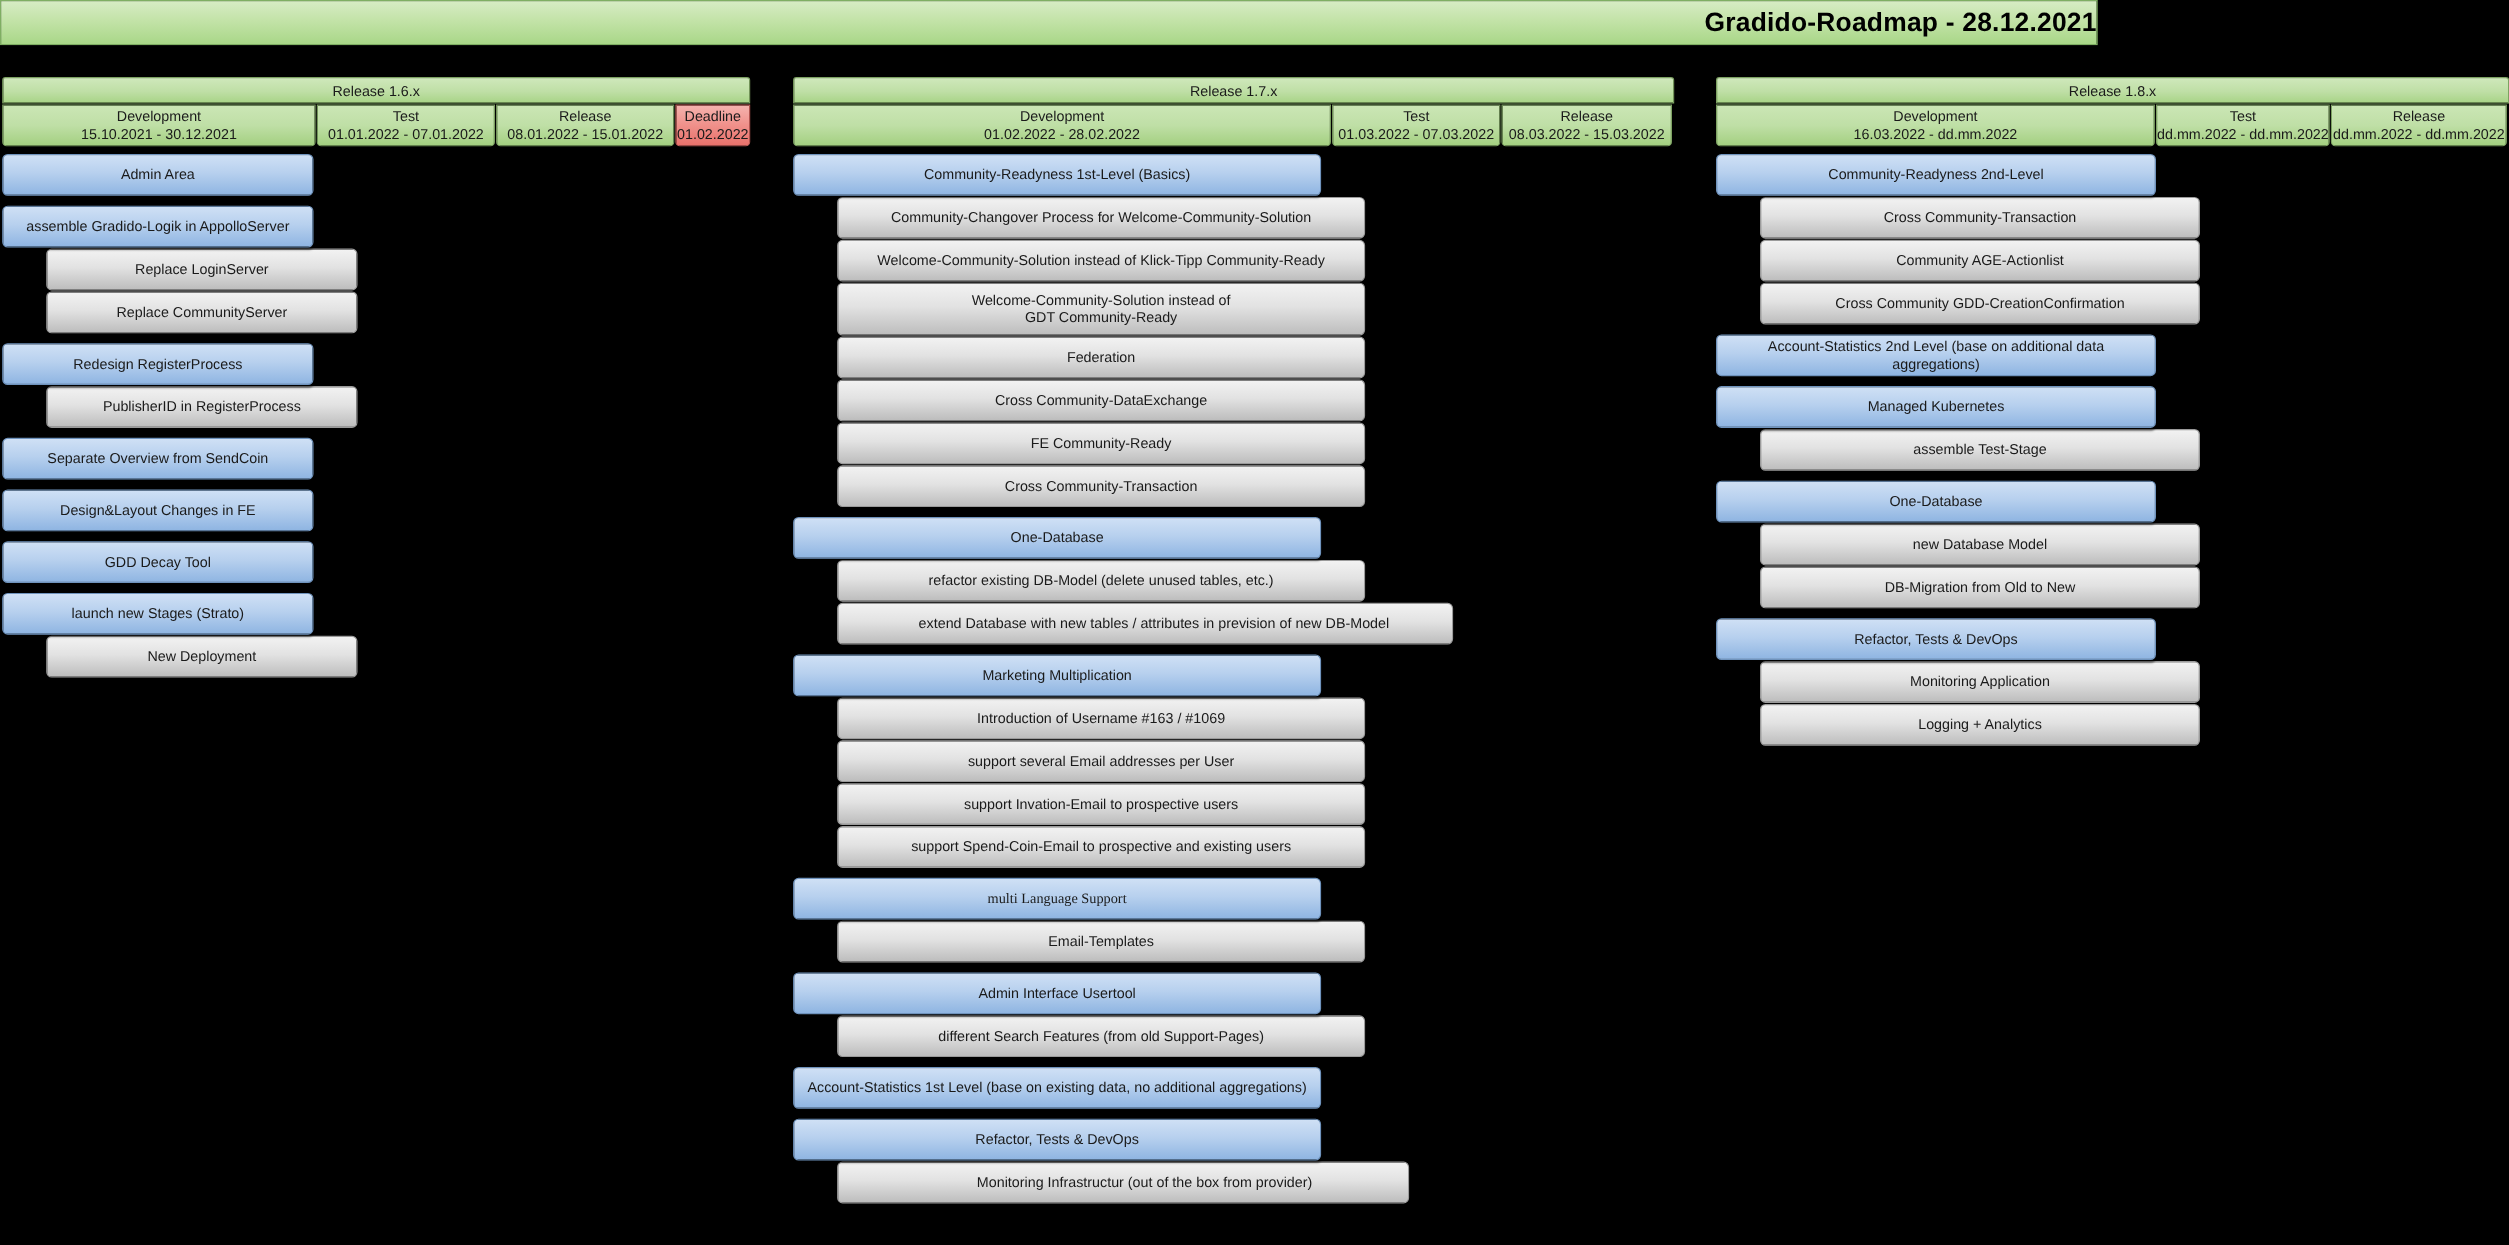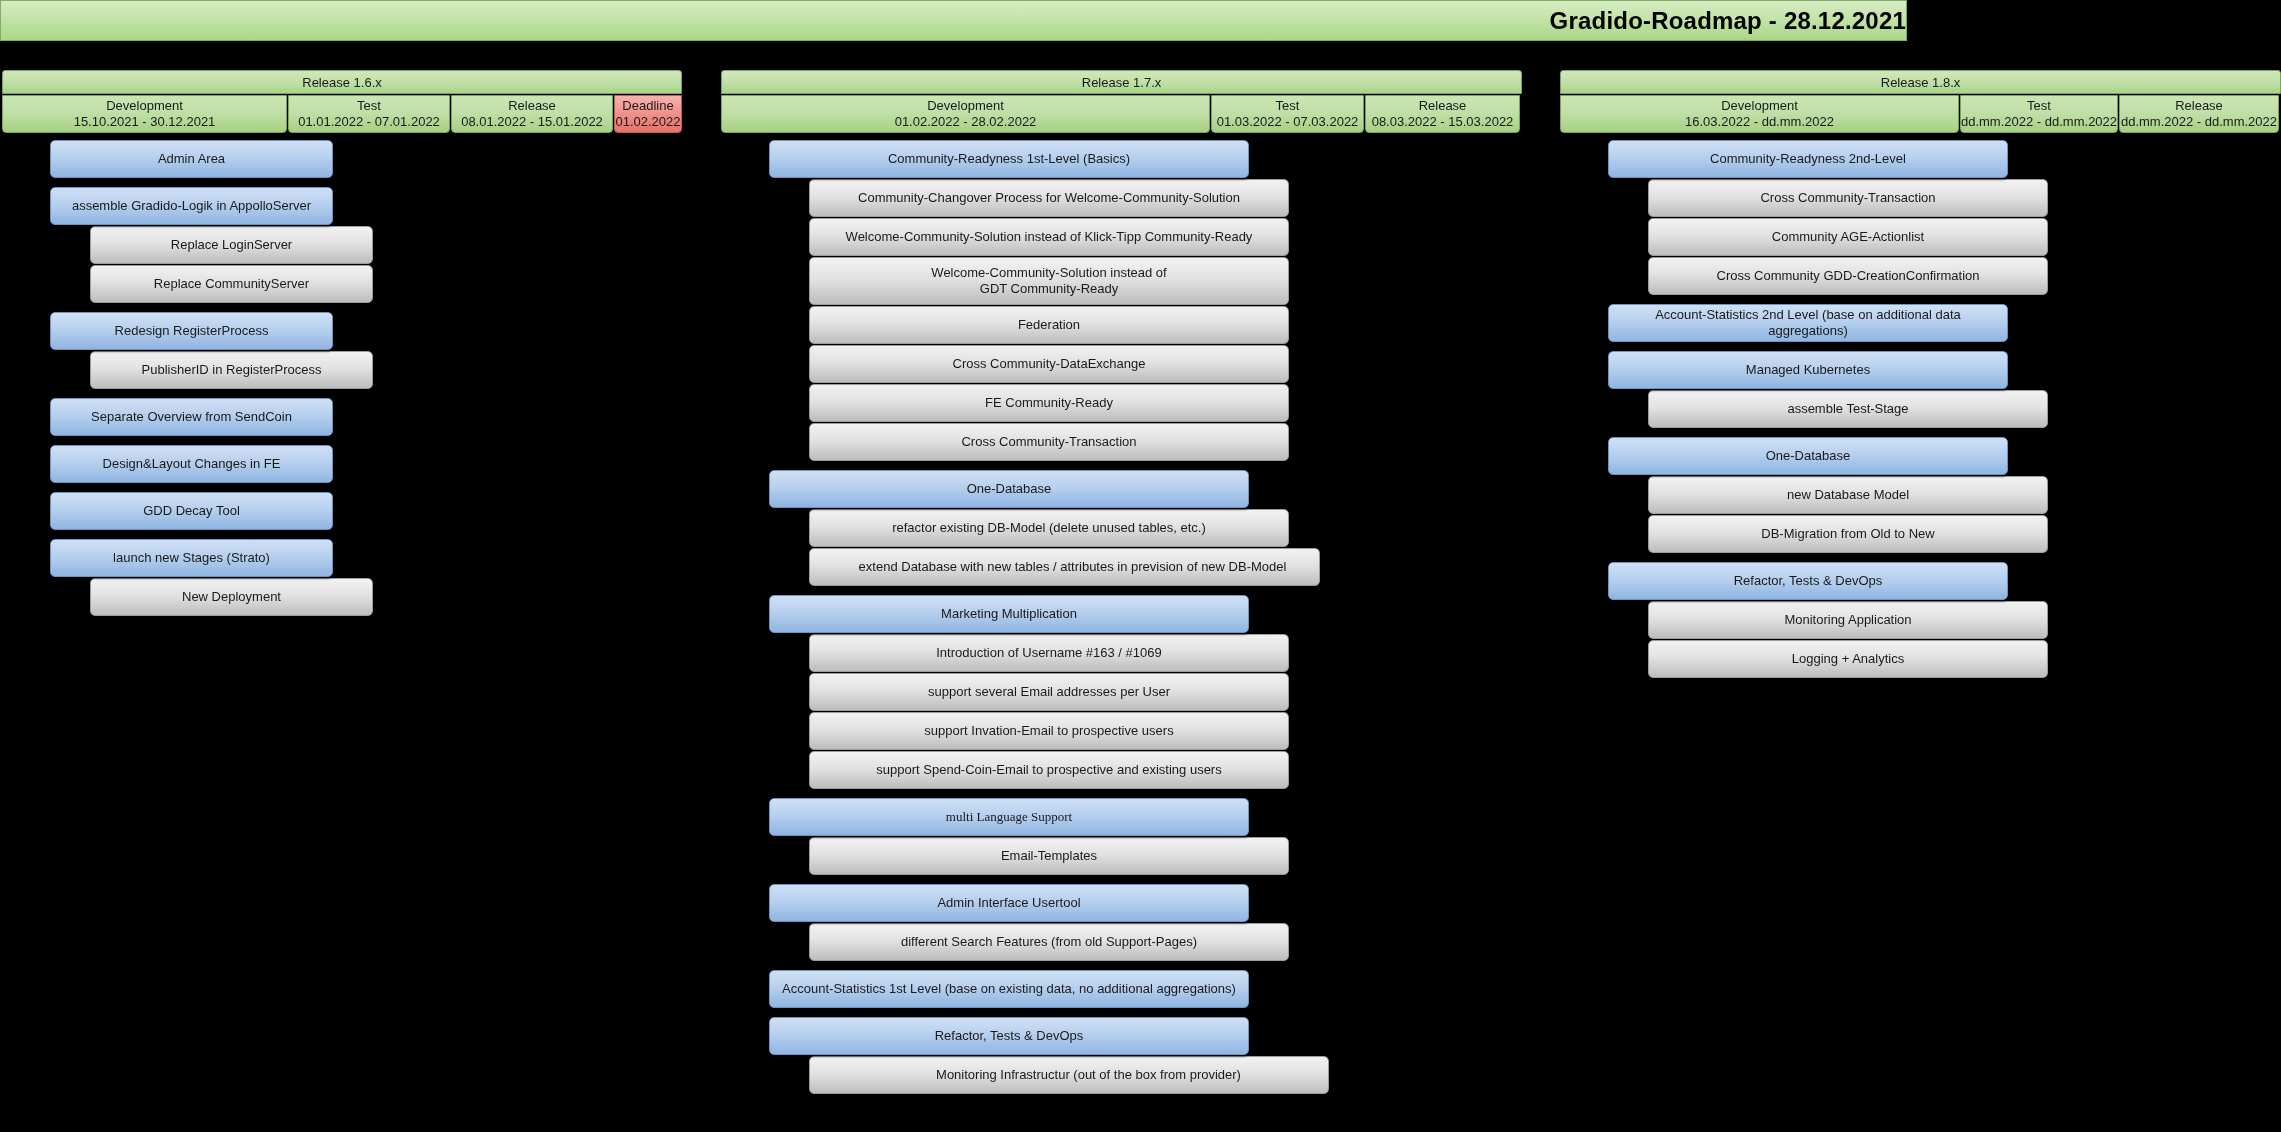--- a/index.html
+++ b/index.html
@@ -101,21 +101,21 @@
     z-index: 2;
   }
   .task.sub {
     min-height: 38px;
     background: linear-gradient(to bottom, #f2f2f2 0%, #e2e2e2 45%, #bdbdbd 100%);
     border: 1px solid #9b9b9b;
     box-shadow: 0 2px 2px rgba(0,0,0,0.4);
     position: relative;
     z-index: 1;
   }
-  .group { margin-bottom: 9px; margin-left: 48px; }
+  .group { margin-bottom: 9px; }
   .group .sub-wrap { margin-left: 40px; }
   .group .sub { margin-top: 1px; }
   .task.tall { min-height: 48px; }
 </style>
 </head>
 <body>
 
 <div class="title-bar">
   <div class="title-text">Gradido-Roadmap - 28.12.2021</div>
 </div>
@@ -206,21 +206,21 @@
             <div class="task sub" style="width: 480px;">Federation</div>
             <div class="task sub" style="width: 480px;">Cross Community-DataExchange</div>
             <div class="task sub" style="width: 480px;">FE Community-Ready</div>
             <div class="task sub" style="width: 480px;">Cross Community-Transaction</div>
           </div>
         </div>
         <div class="group">
           <div class="task epic" style="width: 480px;">One-Database</div>
           <div class="sub-wrap">
             <div class="task sub" style="width: 480px;">refactor existing DB-Model (delete unused tables, etc.)</div>
-            <div class="task sub" style="width: 511px; padding-left: 24px;">extend Database with new tables / attributes in prevision of new DB-Model</div>
+            <div class="task sub" style="width: 560px; padding-left: 24px;">extend Database with new tables / attributes in prevision of new DB-Model</div>
           </div>
         </div>
         <div class="group">
           <div class="task epic" style="width: 480px;">Marketing Multiplication</div>
           <div class="sub-wrap">
             <div class="task sub" style="width: 480px;">Introduction of Username #163 / #1069</div>
             <div class="task sub" style="width: 480px;">support several Email addresses per User</div>
             <div class="task sub" style="width: 480px;">support Invation-Email to prospective users</div>
             <div class="task sub" style="width: 480px;">support Spend-Coin-Email to prospective and existing users</div>
           </div>

